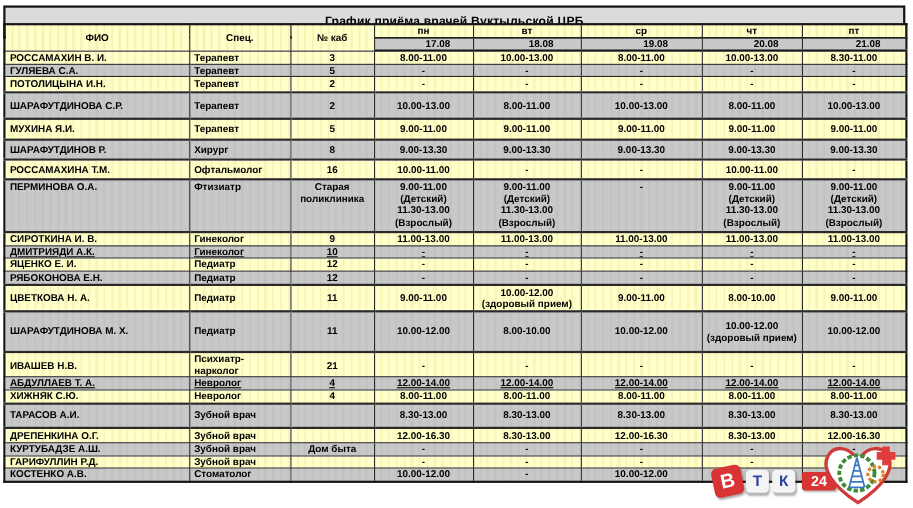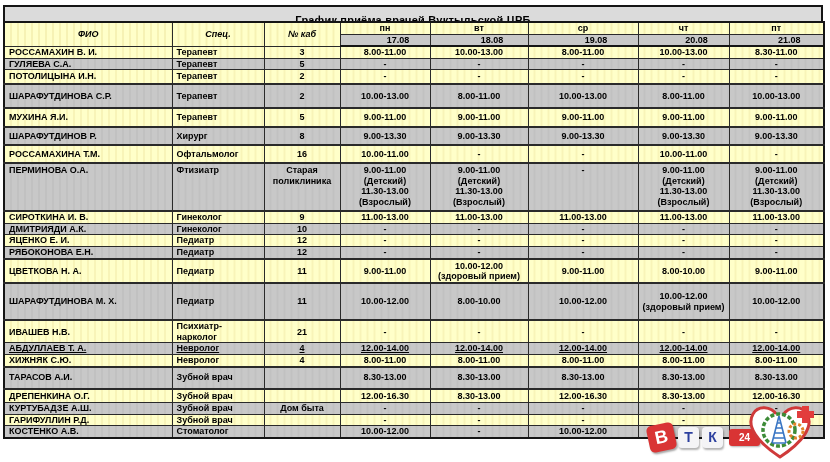--- a/index.html
+++ b/index.html
@@ -13,39 +13,39 @@
              font-size:11px;font-weight:bold;letter-spacing:.2px;}
 
   
   table.tbl{position:absolute;left:3px;top:21px;width:820px;table-layout:fixed;
             border-collapse:collapse;border:2px solid #151515;}
   .tbl th,.tbl td{border:1px solid #2a2a2a;font-size:9px;font-weight:bold;line-height:1.18;
                   padding:0 3px;box-sizing:border-box;text-align:center;vertical-align:middle;
                   overflow:hidden;}
   .tbl thead th{height:12px;}
   .hd{background:repeating-linear-gradient(90deg,var(--row-yellow,#ffffc9) 0 5px,#f6f2b4 5px 7px);}
-  .fio-h,.spec-h,.cab-h{vertical-align:top;padding-top:2px;font-style:italic;}
+  .fio-h,.spec-h,.cab-h{vertical-align:top;padding-top:2px;}
   .date-h{background:var(--header-gray,#c9c9c9);border-bottom:2px solid #151515 !important;}
   #date-row th{border-bottom-width:2px;padding-left:29px;}
 
   tr.y td{background:repeating-linear-gradient(90deg,var(--row-yellow,#ffffc9) 0 5px,#f8f4b8 5px 7px);}
   tr.g td{background:repeating-linear-gradient(90deg,var(--row-gray,#c8c8c8) 0 5px,#c1c1c1 5px 7px);}
   tr.thick td{border-bottom-width:2px;}
   tr.top td{vertical-align:top;padding-top:1px;}
   td.fio,td.spec{text-align:left;padding-left:4px;}
   td.cab,td.time{white-space:pre-line;}
 
   
   .vtk{position:absolute;left:648px;top:420px;display:flex;align-items:center;height:34px;}
   .vtk span{display:flex;align-items:center;justify-content:center;font-weight:bold;}
   .tile-v{width:27px;height:27px;background:var(--vtk-red,#d93434);color:#fff;font-size:18px;
           border-radius:5px;transform:rotate(-12deg);box-shadow:1px 2px 2px rgba(0,0,0,.35);}
   .tile-t,.tile-k{width:21px;height:21px;background:#f4f4f6;color:var(--vtk-blue,#2b3f9e);
           font-size:14px;border-radius:4px;margin-left:3px;box-shadow:1px 2px 2px rgba(0,0,0,.3);}
-  .tile-24{width:31px;height:17px;background:var(--vtk-red,#d93434);color:#fff;font-size:10px;
+  .tile-24{width:31px;height:17px;background:var(--vtk-red,#d93434);color:#fff;font-size:13px;
           border-radius:3px;margin-left:6px;box-shadow:1px 1px 2px rgba(0,0,0,.3);}
 
   
   .crest{position:absolute;left:740px;top:400px;}
 </style>
 </head>
 <body>
 
 <div class="screen">
 
@@ -178,21 +178,21 @@
         <tr class="y" style="height: 11px;">
           <td class="fio">СИРОТКИНА И. В.</td>
           <td class="spec">Гинеколог</td>
           <td class="cab">9</td>
           <td class="time">11.00-13.00</td>
           <td class="time">11.00-13.00</td>
           <td class="time">11.00-13.00</td>
           <td class="time">11.00-13.00</td>
           <td class="time">11.00-13.00</td>
         </tr>
-        <tr class="g" style="height: 11px;">
+        <tr class="g" style="height: 11px; text-decoration: underline;">
           <td class="fio">ДМИТРИЯДИ А.К.</td>
           <td class="spec">Гинеколог</td>
           <td class="cab">10</td>
           <td class="time">-</td>
           <td class="time">-</td>
           <td class="time">-</td>
           <td class="time">-</td>
           <td class="time">-</td>
         </tr>
         <tr class="y" style="height: 11px;">

